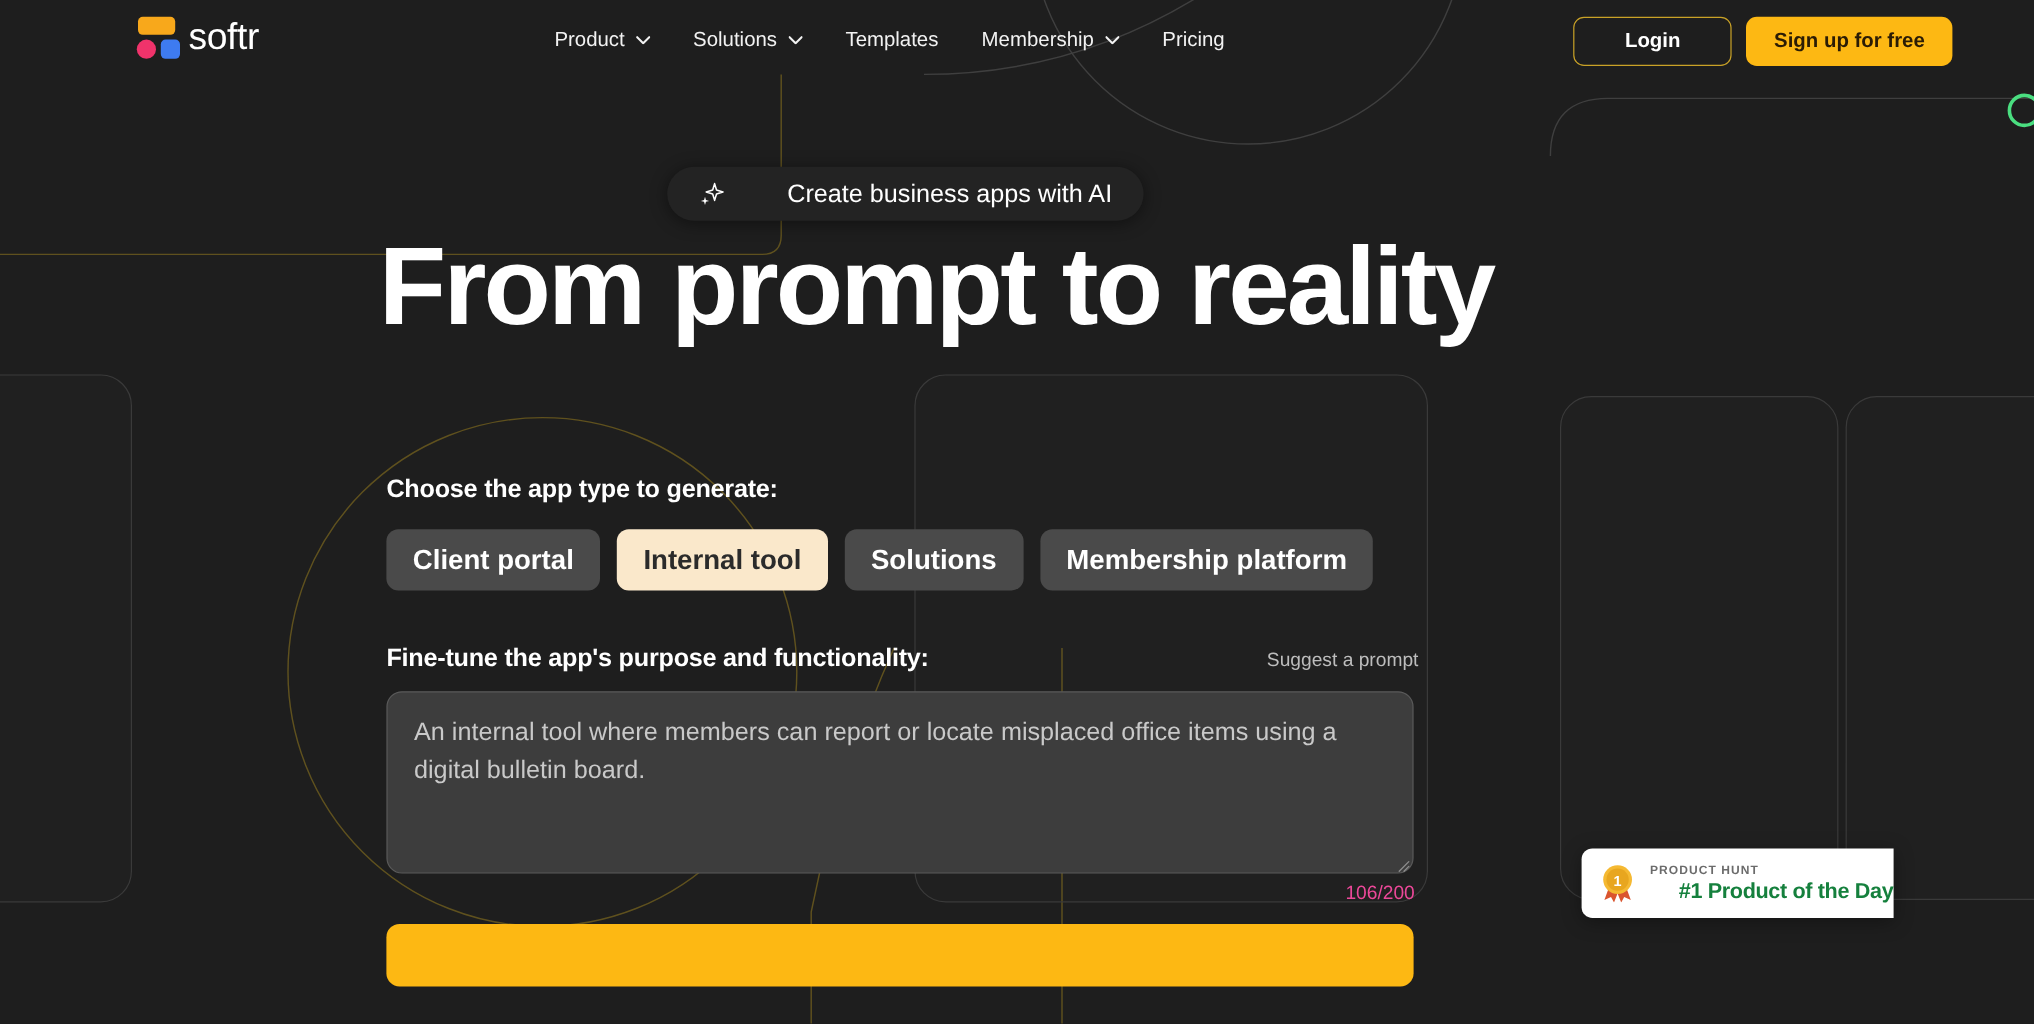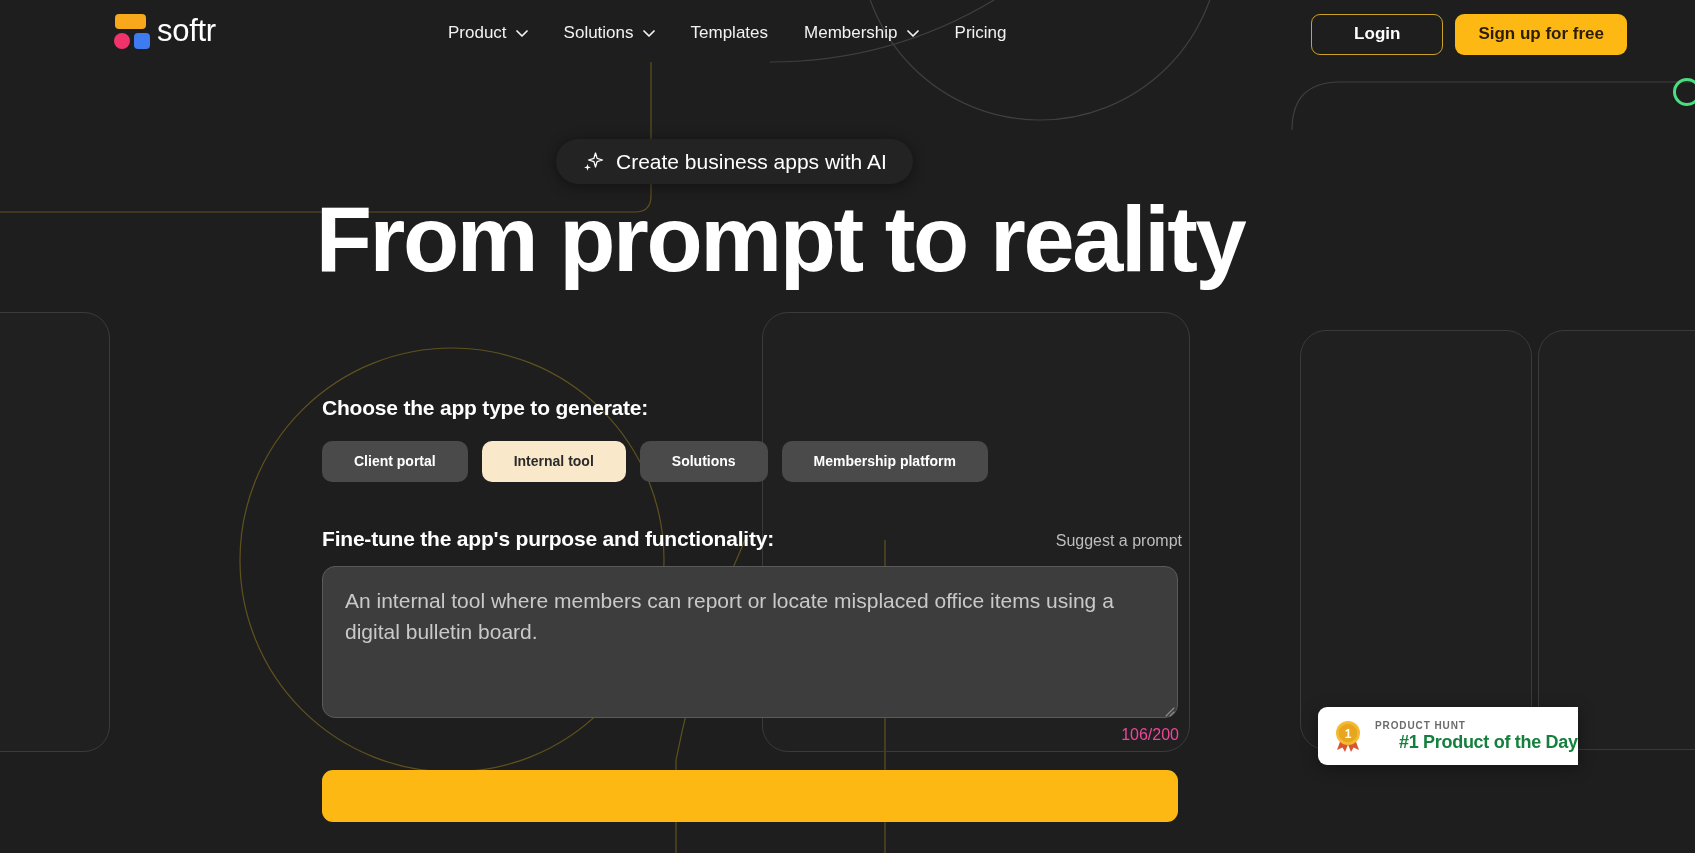--- a/index.html
+++ b/index.html
@@ -46,21 +46,21 @@
   .logo-square{
     position:absolute; left:26px; top:20px; width:16px; height:16px;
     background:#3E7BF0; border-radius:4px;
   }
   .logo-text{
     font-size:31px; font-weight:400; letter-spacing:-0.3px; color:#fff;
     font-family:"Liberation Sans", sans-serif;
   }
 
   .nav{
-    position:absolute; left:430px; top:17px;
+    position:absolute; left:444px; top:17px;
     display:flex; align-items:center; gap:0px;
   }
   .nav-item{
     display:flex; align-items:center; gap:9px;
     font-size:17px; font-weight:400; color:#f2f2f2;
     padding:6px 18px; cursor:pointer; white-space:nowrap;
   }
   .chev{ display:inline-block; width:12px; height:7px; position:relative; }
   .chev svg{ display:block; }
 
@@ -94,21 +94,21 @@
 
   .pill{
     position:absolute; left:556px; top:139px;
     height:45px;
     background:#232323;
     border-radius:23px;
     display:flex; align-items:center; gap:12px;
     padding:0 26px;
     box-shadow:0 2px 14px rgba(0,0,0,0.45);
   }
-  .pill-text{ font-size:21px; font-weight:400; color:#fff; white-space:nowrap; }
+  .pill-text{ font-size:21px; font-weight:400; color:#fff; white-space:nowrap;margin-left:40px; }
   .spark{ width:22px; height:22px; display:block; }
 
   .headline{
     position:absolute; left:0; top:193px; width:1560px;
     text-align:center;
     font-size:92px;
     font-weight:700;
     letter-spacing:-2.4px;
     line-height:1.0;
     color:#ffffff;
@@ -120,22 +120,22 @@
 
   .label-a{
     font-size:21px; font-weight:700; color:#ffffff; letter-spacing:-0.2px;
     margin-bottom:21px;
   }
   .chips{ display:flex; gap:14px; margin-bottom:0; }
   .chip{
     border:none; border-radius:10px;
     background:#4a4a4a;
     color:#ffffff;
-    font-size:14px; font-weight:700;
-    padding:13px 32px;
+    font-size:23px; font-weight:700;
+    padding:13px 22px;
     cursor:pointer;
     white-space:nowrap;
     line-height:1.1;
   }
   .chip.active{
     background:#FAE8CB;
     color:#2b2b2b;
   }
 
   .row-b{

